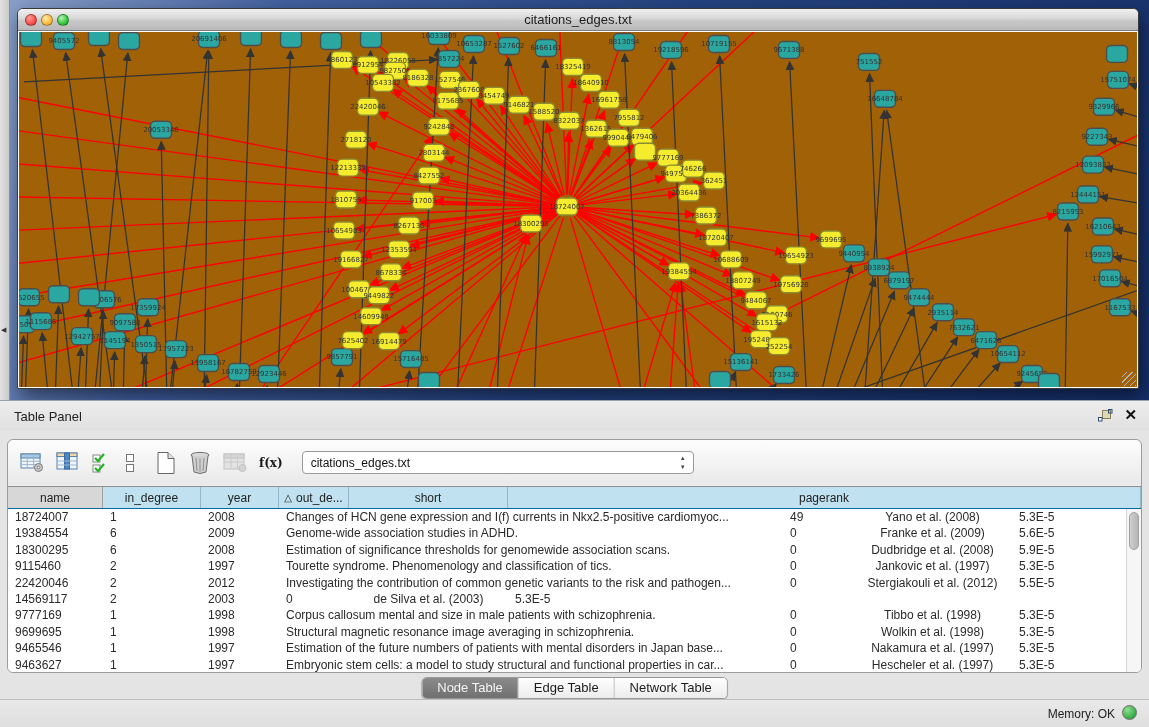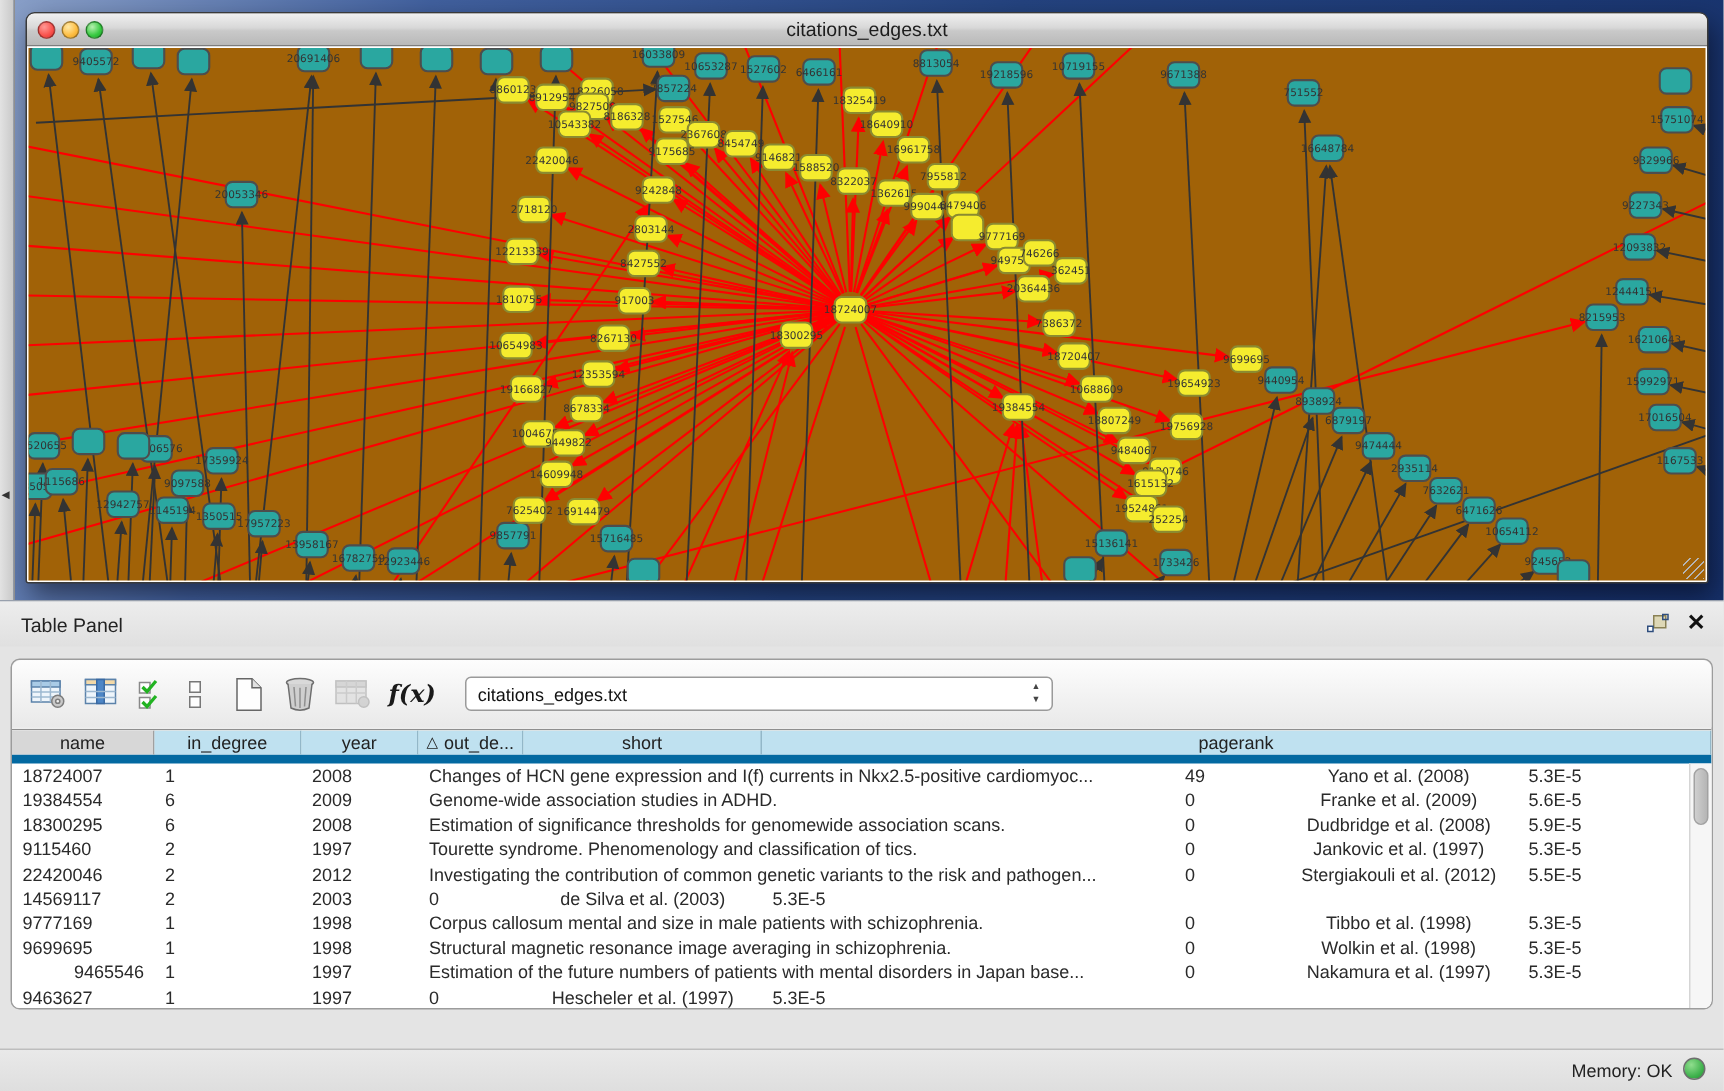--- a/index.html
+++ b/index.html
@@ -39,29 +39,29 @@
     background:linear-gradient(#ededed,#e0e0e0); font-size:13px; color:#222; }
   .tp-title { position:absolute; left:14px; top:8px; }
   .float-ic { position:absolute; right:36px; top:8px; }
   .close-ic { position:absolute; right:12px; top:5px; font-size:15px; font-weight:bold; color:#111; cursor:default; }
 
   .tp-container { position:absolute; left:7px; right:7px; top:38px; height:234px;
     border:1px solid #9c9c9c; border-radius:6px; background:#eee; }
   .toolbar { position:absolute; left:0; right:0; top:0; height:45px; border-radius:6px 6px 0 0;
     background:linear-gradient(#fdfdfd,#e9e9e9); display:flex; align-items:center; gap:11px; padding:0 12px; }
   .tbtn { display:flex; align-items:center; justify-content:center; }
-  .fx { font-family:"DejaVu Serif", serif; font-style:italic; font-weight:bold; font-size:16px; color:#1a1a1a; }
+  .fx { font-family:"DejaVu Serif", serif; font-weight:bold; font-size:12px; color:#1a1a1a; }
   .combo { width:392px; height:23px; margin-left:8px; background:#fff;
     border:1px solid #9a9a9a; border-radius:4px; font-size:12px; color:#111;
     display:flex; align-items:center; padding:0 8px; position:relative; }
   .combo .arrows { position:absolute; right:7px; top:2px; font-size:6px; line-height:9px; color:#444; text-align:center; }
 
   .dtable { position:absolute; left:0; right:0; top:46px; bottom:0; background:#fff;
     border-top:1px solid #8f8f8f; overflow:hidden; border-radius:0 0 5px 5px; }
-  .hrow { display:flex; height:22px; border-bottom:6px solid #0369a1; }
+  .hrow { display:flex; height:22px; border-bottom:1px solid #0369a1; }
   .hcell { background:#bfe1f0; border-right:1px solid #93b7c8; font-size:12px; color:#222;
     display:flex; align-items:center; justify-content:center; white-space:nowrap; overflow:hidden; }
   .hcell.gray { background:#d7d7d7; border-right:1px solid #a0a0a0; }
   .sortglyph { font-size:10px; margin-right:4px; }
   .drow { display:flex; height:16.4px; font-size:12px; color:#2a2a2a; }
   .dcell { padding:0 7px; white-space:nowrap; overflow:hidden; line-height:16.4px; }
   .vscroll { position:absolute; right:0; top:22px; bottom:0; width:15px;
     background:#f6f6f6; border-left:1px solid #d5d5d5; }
   .vthumb { position:absolute; left:2px; top:3px; width:10px; height:38px;
     background:linear-gradient(90deg,#cfcfcf,#b5b5b5); border-radius:5px; border:1px solid #a2a2a2; }
@@ -904,41 +904,47 @@
           <div class="drow">
             <div class="dcell" style="width: 95px; text-align: left;">9699695</div>
             <div class="dcell" style="width: 98px; text-align: left;">1</div>
             <div class="dcell" style="width: 78px; text-align: left;">1998</div>
             <div class="dcell" style="width: 504px; text-align: left;">Structural magnetic resonance image averaging in schizophrenia.</div>
             <div class="dcell" style="width: 70px; text-align: left;">0</div>
             <div class="dcell" style="width: 159px; text-align: center;">Wolkin et al. (1998)</div>
             <div class="dcell" style="flex: 1 1 0%; text-align: left;">5.3E-5</div>
           </div>
           <div class="drow">
-            <div class="dcell" style="width: 95px; text-align: right;">9465546</div>
+            <div class="dcell" style="width: 95px; text-align: left;">9465546</div>
             <div class="dcell" style="width: 98px; text-align: left;">1</div>
             <div class="dcell" style="width: 78px; text-align: left;">1997</div>
             <div class="dcell" style="width: 504px; text-align: left;">Estimation of the future numbers of patients with mental disorders in Japan base...</div>
             <div class="dcell" style="width: 70px; text-align: left;">0</div>
             <div class="dcell" style="width: 159px; text-align: center;">Nakamura et al. (1997)</div>
             <div class="dcell" style="flex: 1 1 0%; text-align: left;">5.3E-5</div>
           </div>
           <div class="drow">
             <div class="dcell" style="width: 95px; text-align: left;">9463627</div>
             <div class="dcell" style="width: 98px; text-align: left;">1</div>
             <div class="dcell" style="width: 78px; text-align: left;">1997</div>
+            <div class="dcell" style="width: 504px; text-align: left;">Embryonic stem cells: a model to study structural and functional properties in car...</div>
             <div class="dcell" style="width: 70px; text-align: left;">0</div>
             <div class="dcell" style="width: 159px; text-align: center;">Hescheler et al. (1997)</div>
             <div class="dcell" style="flex: 1 1 0%; text-align: left;">5.3E-5</div>
           </div>
         </div>
       <div class="vscroll">
         <div class="vthumb"></div>
       </div>
     </div>
   </div>
 
+  <div class="tabs" id="table-tabs">
+      <div class="tab active">Node Table</div>
+      <div class="tab">Edge Table</div>
+      <div class="tab">Network Table</div>
+    </div>
 
   <div class="statusbar">
     <span class="memory">Memory: OK</span>
     <span class="mem-dot"></span>
   </div>
 </div>
 
 </body></html>

